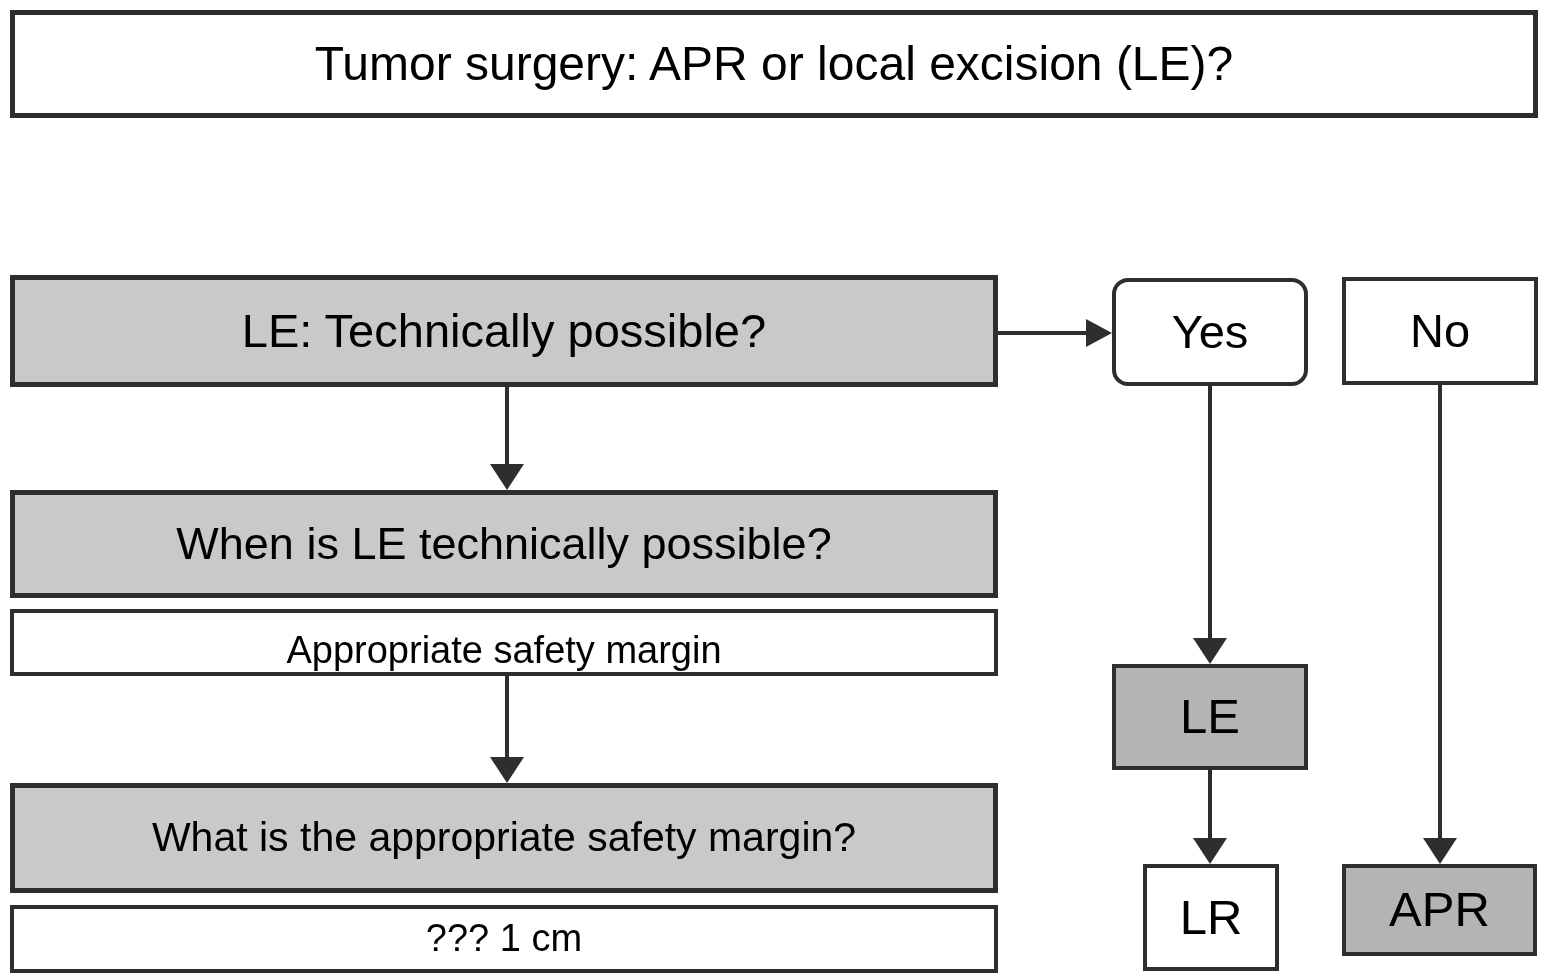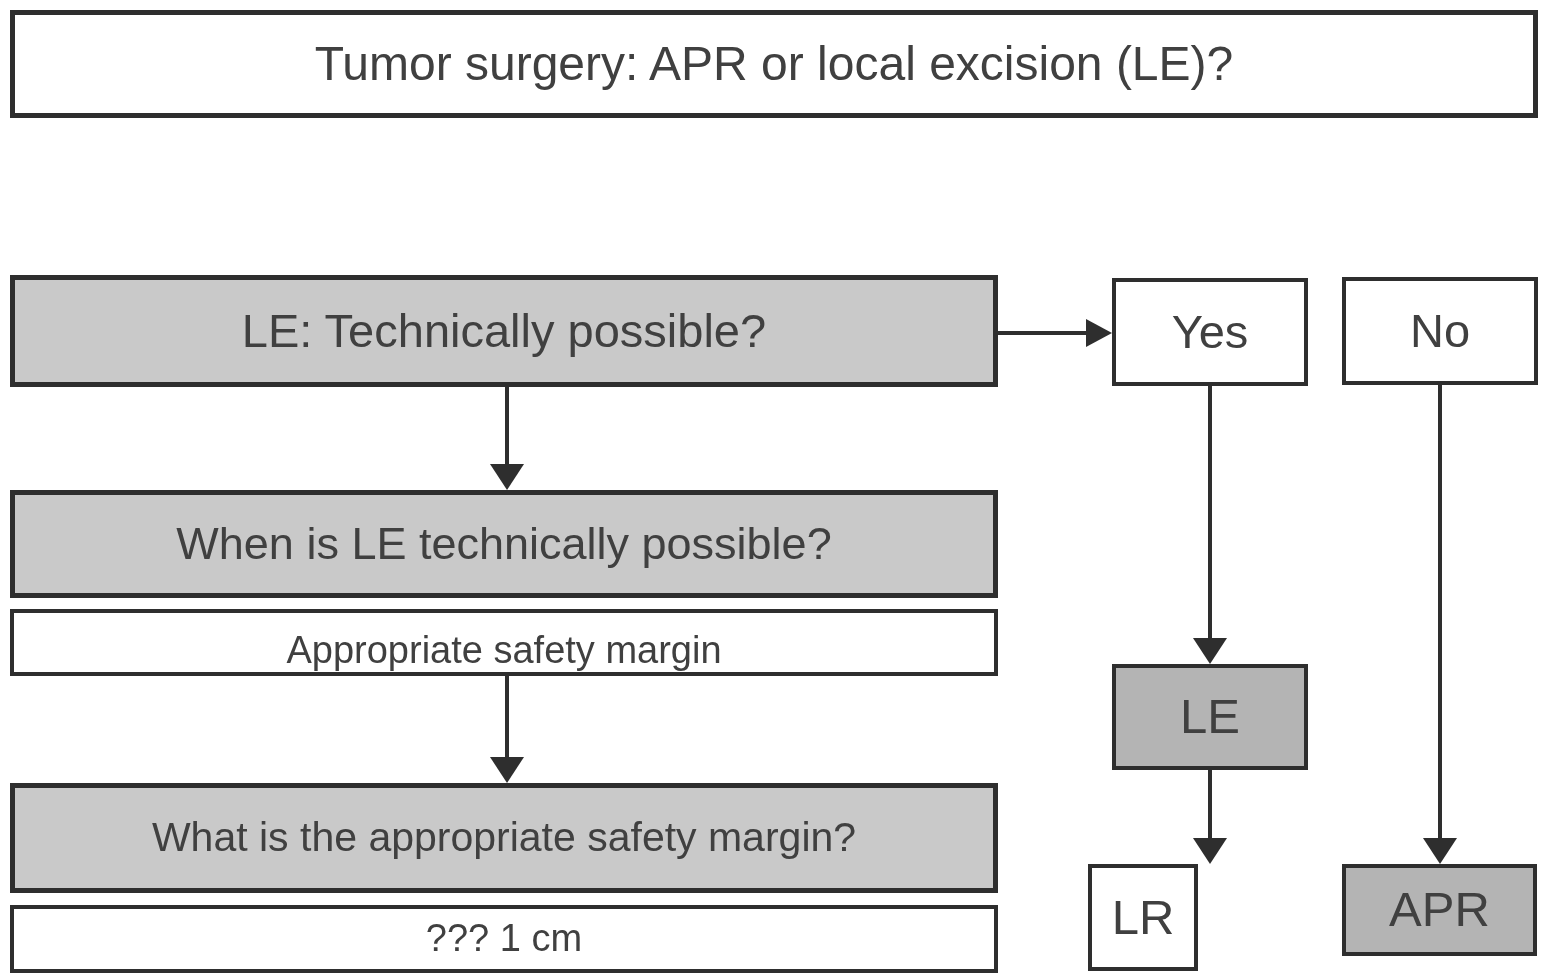--- a/index.html
+++ b/index.html
@@ -6,21 +6,21 @@
     margin: 0;
     padding: 0;
     background: #ffffff;
   }
   #canvas {
     position: relative;
     width: 1547px;
     height: 976px;
     background: #ffffff;
     font-family: "Liberation Sans", sans-serif;
-    color: #404040;
+    color: #000000;
     overflow: hidden;
   }
   .box {
     position: absolute;
     box-sizing: border-box;
     border: 5px solid #2e2e2e;
     background: #ffffff;
     display: flex;
     align-items: center;
     justify-content: center;
@@ -31,24 +31,24 @@
   .gray  { background: #c9c9c9; }
   .dgray { background: #b4b4b4; }
 
   
   #title-box { left: 10px;   top: 10px;  width: 1528px; height: 108px; font-size: 48px; }
   #q-le-possible { left: 10px; top: 275px; width: 988px; height: 112px; font-size: 47px; align-items: center; }
   #q-when        { left: 10px; top: 490px; width: 988px; height: 108px; font-size: 45px; }
   #a-margin      { left: 10px; top: 609px; width: 988px; height: 67px;  font-size: 38px; border-width: 4px; }
   #q-what        { left: 10px; top: 783px; width: 988px; height: 110px; font-size: 41px; }
   #a-cm          { left: 10px; top: 905px; width: 988px; height: 68px;  font-size: 38px; border-width: 4px; }
-  #n-yes  { left: 1112px; top: 278px; width: 196px; height: 108px; font-size: 47px; border-width: 4px; }
+  #n-yes  { left: 1112px; top: 278px; width: 196px; height: 108px; font-size: 47px; border-width: 4px; border-radius: 16px; }
   #n-no   { left: 1342px; top: 277px; width: 196px; height: 108px; font-size: 47px; border-width: 4px; }
   #n-le   { left: 1112px; top: 664px; width: 196px; height: 106px; font-size: 49px; border-width: 4px; }
-  #n-lr   { left: 1088px; top: 864px; width: 110px; height: 107px; font-size: 49px; border-width: 4px; }
+  #n-lr   { left: 1143px; top: 864px; width: 136px; height: 107px; font-size: 49px; border-width: 4px; }
   #n-apr  { left: 1342px; top: 864px; width: 195px; height: 92px; font-size: 49px; border-width: 4px; }
 
   
   .line {
     position: absolute;
     background: #2e2e2e;
   }
   .head-down {
     position: absolute;
     width: 0; height: 0;

